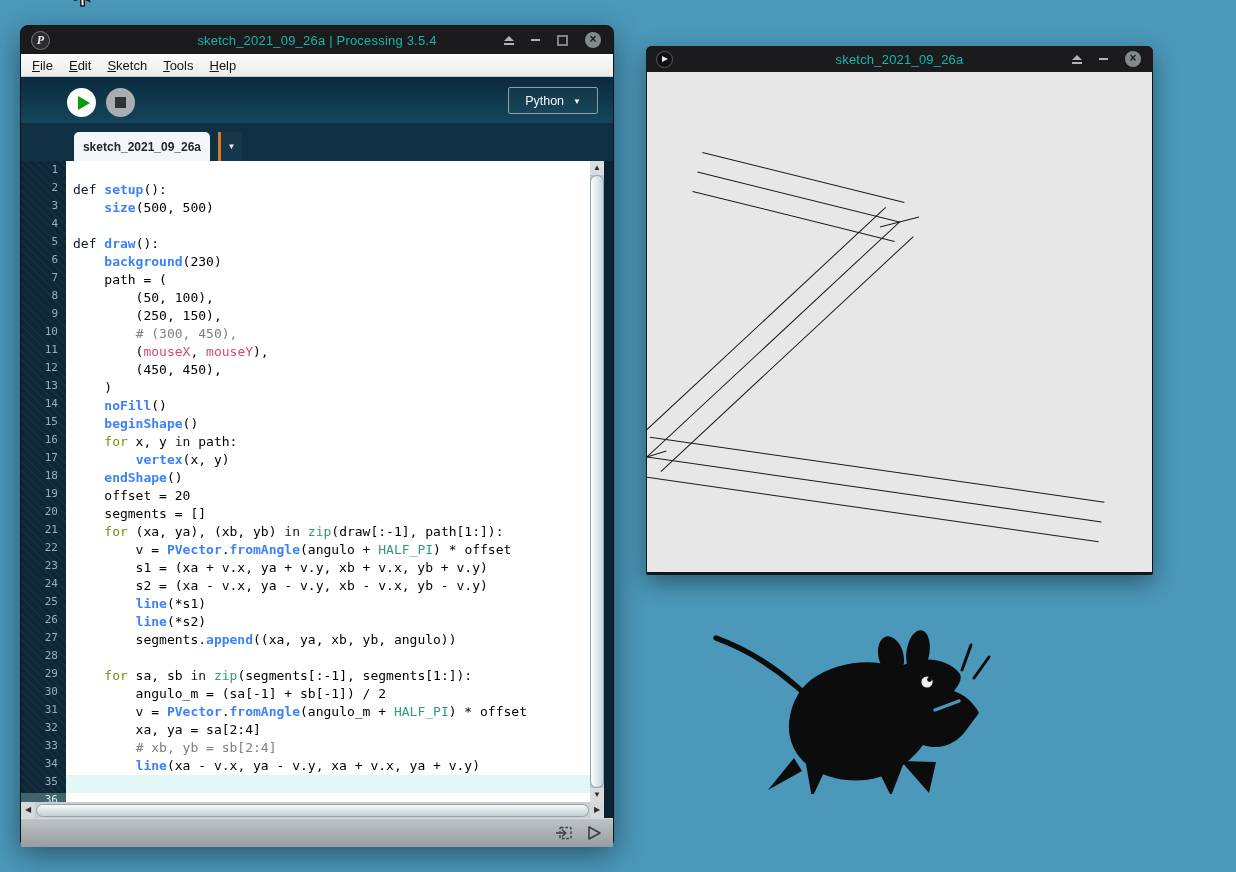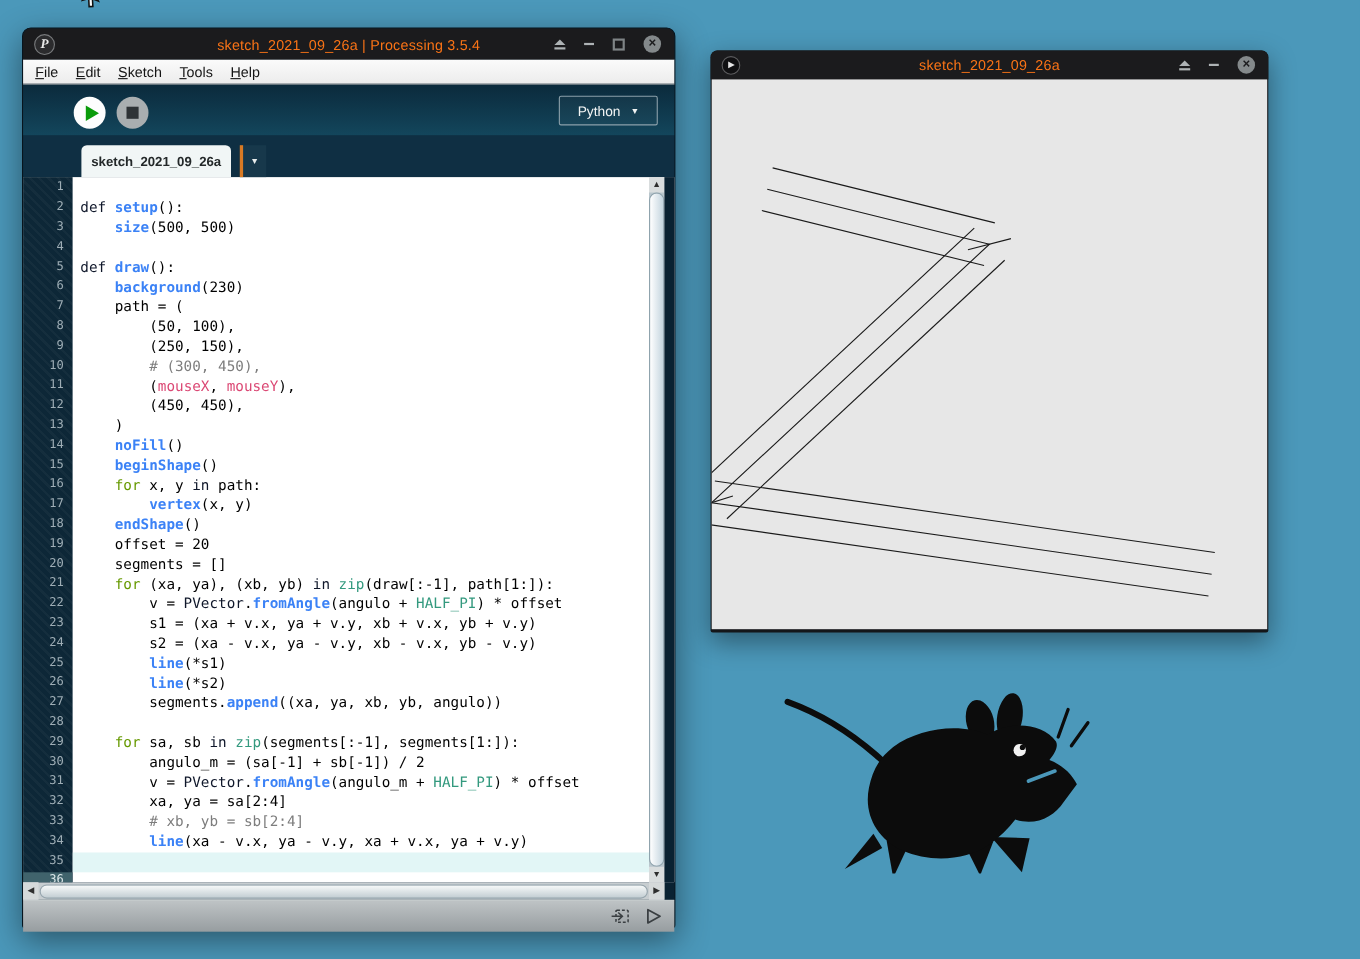--- a/index.html
+++ b/index.html
@@ -7,21 +7,21 @@
     width:1236px;height:872px;overflow:hidden;position:relative;
     background:#4B98BA;
     font-family:"Liberation Sans",sans-serif;
   }
   .abs{position:absolute}
 
   
   .titlebar{height:28px;background:#1B1B1D;border-radius:7px 7px 0 0;
     display:flex;align-items:center;position:relative}
   .titlebar .title{position:absolute;left:0;right:0;text-align:center;
-    color:#f97316;font-size:13px;letter-spacing:.2px;pointer-events:none}
+    color:#14b8a6;font-size:13px;letter-spacing:.2px;pointer-events:none}
   .tb-left{padding-left:10px;display:flex;align-items:center;z-index:2}
   .tb-btns{margin-left:auto;display:flex;gap:17px;align-items:center;
     padding-right:12px;z-index:2}
   .i-eject{display:flex;flex-direction:column;align-items:center}
   .i-eject .tri{width:0;height:0;border-left:5px solid transparent;
     border-right:5px solid transparent;border-bottom:5px solid #AEB3B5}
   .i-eject .bar{width:10px;height:2px;background:#AEB3B5;margin-top:2px}
   .i-min{width:9px;height:2px;background:#AEB3B5}
   .i-restore{width:7px;height:7px;border:2px solid #7F8486}
   .i-close{width:16px;height:16px;border-radius:50%;background:#84898B;
@@ -67,21 +67,21 @@
   .gutter .ln{height:18px;line-height:18px;text-align:right;padding-right:8px;
     font:11px "DejaVu Sans Mono",monospace;color:#9FAEB6}
   .gutter .ln.active{background:#40636C;color:#DCE7E9}
   .code{flex:1;padding-top:2px;overflow:hidden}
   .code .cl{height:18px;white-space:pre;
     font:13px/18px "DejaVu Sans Mono",monospace;padding-left:7px;color:#000}
   .code .cl.active{background:#E2F6F6}
   .tk-kw{color:#0f172a}
   .tk-loop{color:#669900}
   .tk-fn{color:#3b82f6;font-weight:bold}
-  .tk-cls{color:#0f172a;font-weight:normal}
+  .tk-cls{color:#3b82f6;font-weight:bold}
   .tk-cst{color:#33997E}
   .tk-var{color:#DB4874}
   .tk-cm{color:#7D7D7D}
   .tk-p{color:#000}
 
   .vscroll{width:14px;display:flex;flex-direction:column;background:#B9C6CD}
   .vs-btn{height:14px;background:#D9DDDE;color:#2E2E2E;font-size:8px;
     text-align:center;line-height:14px}
   .vs-thumb{flex:1;background:linear-gradient(90deg,#FFFFFF,#C3D4DE);
     border:1px solid #8FA3AD;border-radius:7px;box-sizing:border-box}

